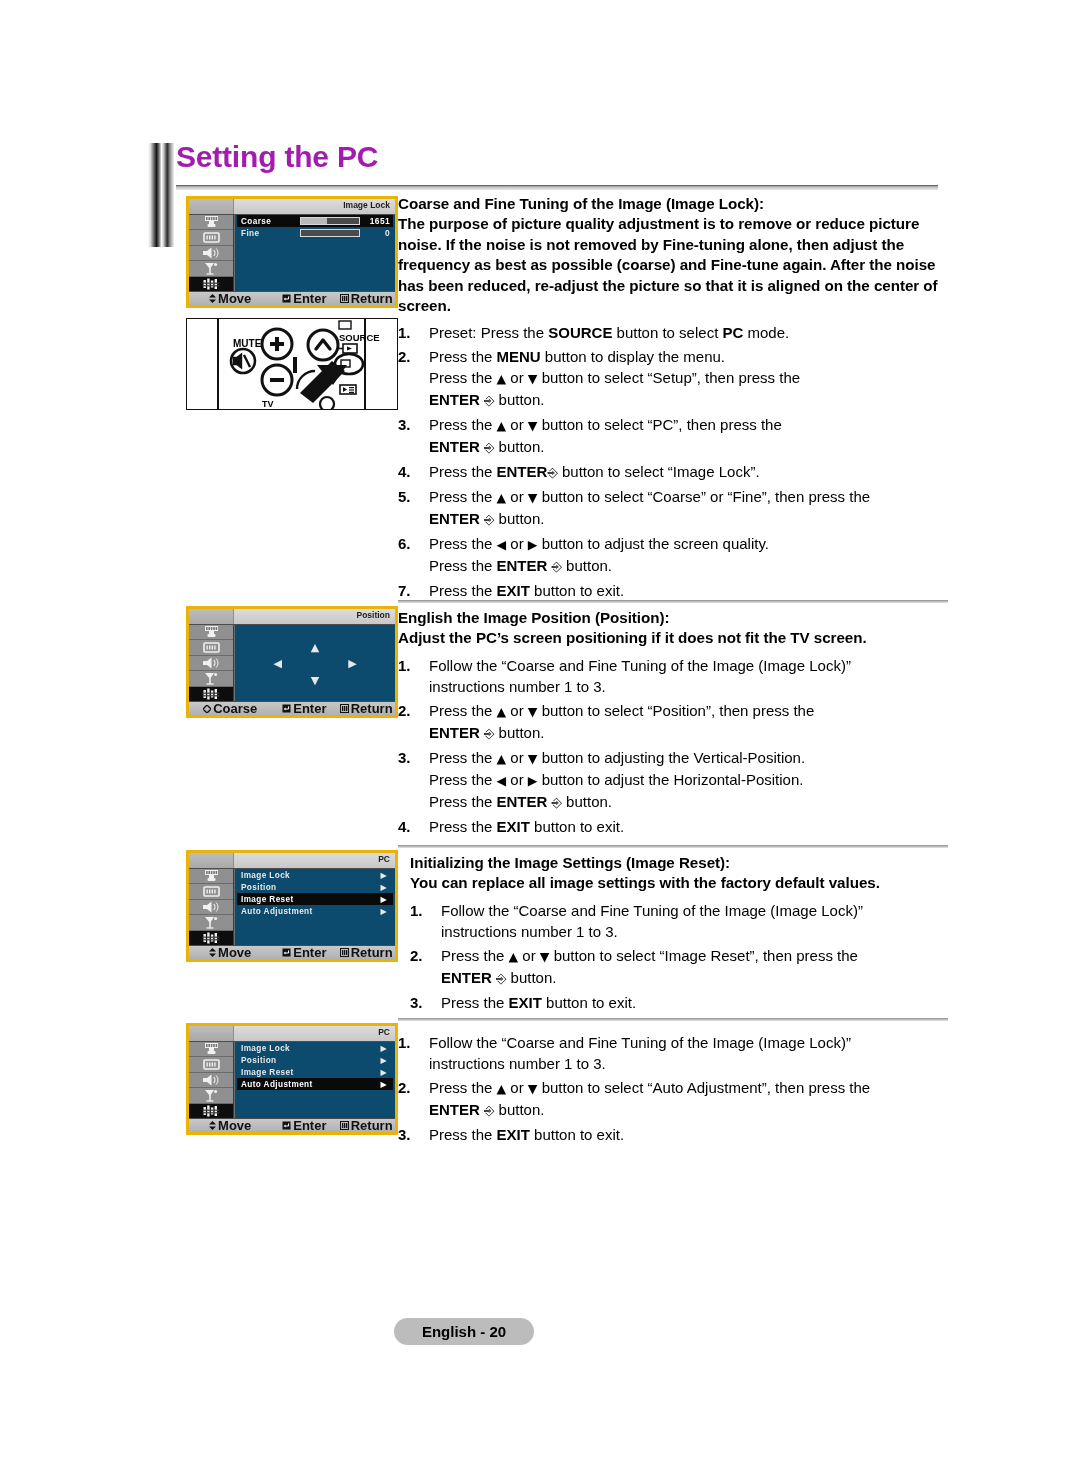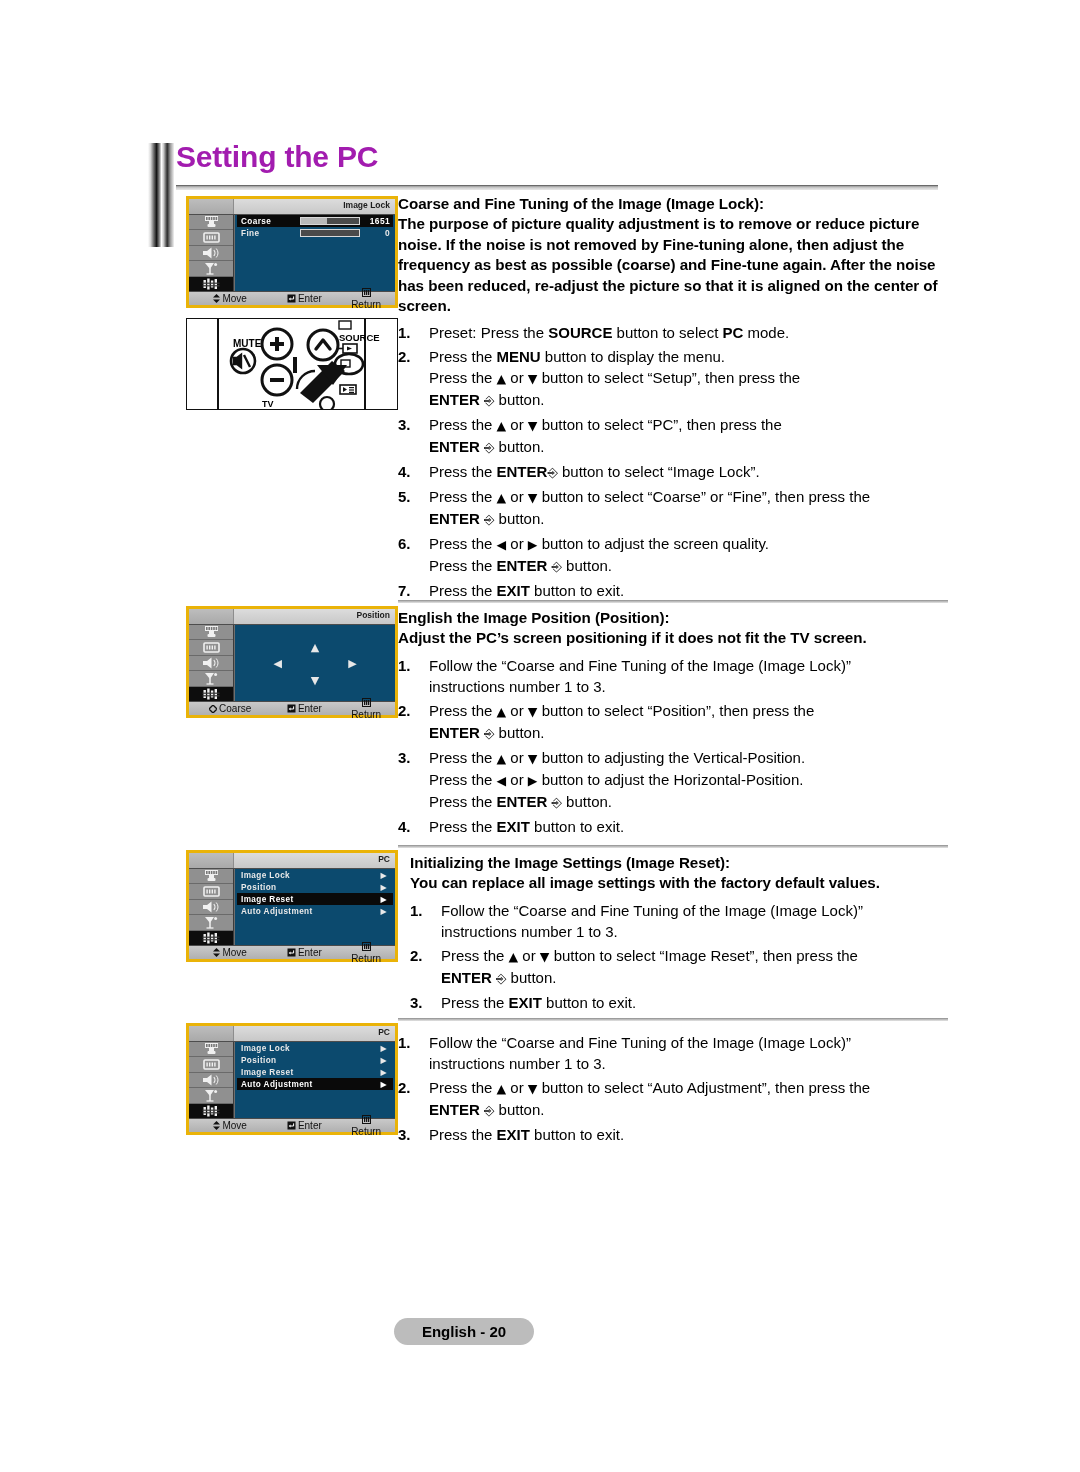--- a/index.html
+++ b/index.html
@@ -93,26 +93,26 @@
     position: absolute; left: 46px; top: 16px; right: 0; bottom: 14px;
     background: #0c4a6e;
   }
   .osd-bottom {
     position: absolute; left: 0; right: 0; bottom: 0; height: 14px;
     background: linear-gradient(to bottom,#c9c9c9 0%, #b0b0b0 100%);
     border-top: 1px solid #4a4a4a;
     display: flex; align-items: center;
   }
   .osd-bottom span {
-    font-size: 10px; font-weight: normal; color: #111;
+    font-size: 13px; font-weight: bold; color: #111;
     display: flex; align-items: center; gap: 2px;
   }
   .bi1 { width: 40%; justify-content: center; }
   .bi2 { width: 32%; justify-content: center; }
-  .bi3 { width: 28%; justify-content: center; flex-direction: column; }
+  .bi3 { width: 28%; justify-content: center; }
 
   
   .row {
     position: relative; height: 12px; margin: 0 2px;
     display: flex; align-items: center;
     font-size: 8.2px; font-weight: bold; color: #e9e9e9; letter-spacing: .4px;
   }
   .row.hl { background: #0a0a0a; color: #fff; }
   .row .lbl { margin-left: 4px; flex: 1; }
   .row .slot {

